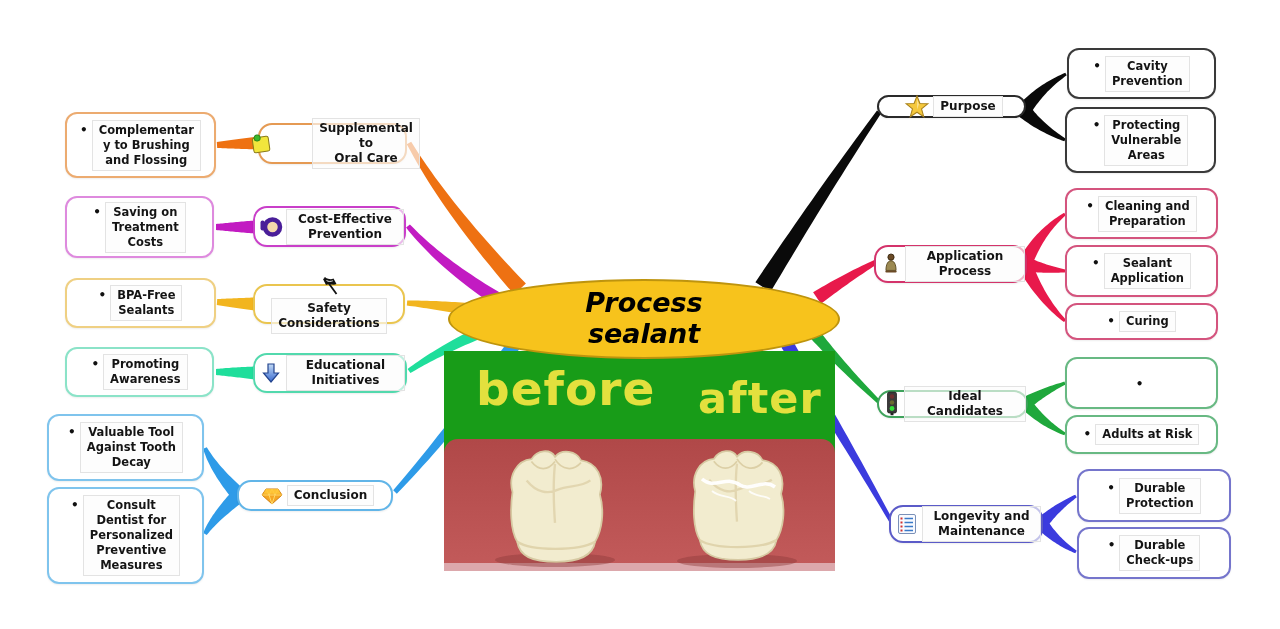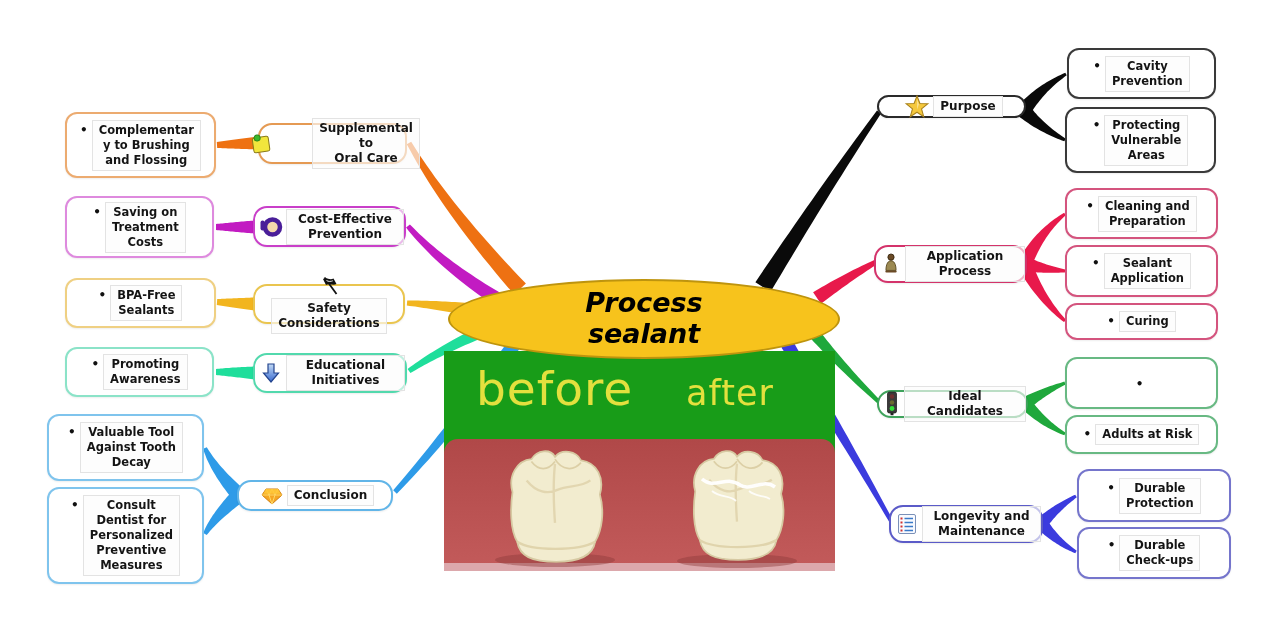--- a/index.html
+++ b/index.html
@@ -23,23 +23,23 @@
   
   #root{position:absolute;left:448px;top:279px;width:388px;height:76px;z-index:3;
         border-radius:50%;display:flex;align-items:center;justify-content:center;}
   #root .txt{font-size:27px;line-height:31px;font-weight:700;font-style:italic;color:#000;
         text-align:center;padding-bottom:2px;}
   
   #cimage{position:absolute;left:444px;top:351px;width:391px;height:220px;z-index:2;overflow:hidden;}
   #cimage .redbase{position:absolute;left:0;top:88px;width:100%;height:126px;
         border-radius:14px 14px 0 0;background:linear-gradient(#b04848,#c25a5a);}
   #cimage .palestrip{position:absolute;left:0;bottom:0;width:100%;height:8px;background:#dca8ac;}
-  #cimage .imglabel{position:absolute;font-weight:400;letter-spacing:1px;}
+  #cimage .imglabel{position:absolute;font-weight:700;letter-spacing:1px;}
   #cimage .lbl-before{left:32px;top:10px;font-size:47px;}
-  #cimage .lbl-after{left:242px;top:22px;font-size:35px;}
+  #cimage .lbl-after{left:254px;top:22px;font-size:43px;}
   #cimage svg.teeth{position:absolute;left:0;top:0;}
 </style>
 </head>
 <body>
 
 <div id="canvas">
 
   <svg id="ribbons" width="1280" height="629">
       <path d="M525.9,283.6L519.1,276.5L512.5,269.4L506.0,262.4L499.6,255.5L493.4,248.6L487.4,241.8L481.5,235.1L475.7,228.4L470.2,221.8L464.7,215.3L459.4,208.8L454.3,202.4L449.3,196.1L444.5,189.8L439.8,183.6L435.2,177.4L430.9,171.3L426.6,165.3L422.5,159.3L418.6,153.4L414.8,147.5L411.2,141.8L406.8,144.2L410.1,150.3L413.5,156.5L417.0,162.7L420.7,169.1L424.6,175.4L428.6,181.9L432.8,188.4L437.1,195.0L441.6,201.7L446.3,208.4L451.1,215.2L456.0,222.0L461.1,229.0L466.4,236.0L471.8,243.0L477.4,250.2L483.1,257.4L489.0,264.6L495.0,272.0L501.2,279.4L507.6,286.9L514.1,294.4Z" fill="#EE7112"></path>
       <path d="M500.7,293.1L495.6,290.0L490.5,286.9L485.5,283.9L480.6,280.8L475.8,277.7L471.2,274.6L466.6,271.5L462.1,268.4L457.7,265.3L453.4,262.2L449.3,259.1L445.2,256.0L441.2,252.8L437.3,249.7L433.6,246.5L429.9,243.4L426.3,240.2L422.8,237.1L419.4,233.9L416.2,230.7L413.0,227.6L409.9,224.4L406.1,227.6L408.9,231.2L411.9,234.7L414.9,238.2L418.1,241.8L421.4,245.3L424.8,248.8L428.2,252.3L431.8,255.9L435.5,259.4L439.3,262.9L443.2,266.4L447.3,269.9L451.4,273.4L455.6,277.0L459.9,280.5L464.4,284.0L468.9,287.5L473.6,291.0L478.3,294.5L483.2,297.9L488.2,301.4L493.3,304.9Z" fill="#C21BC2"></path>

